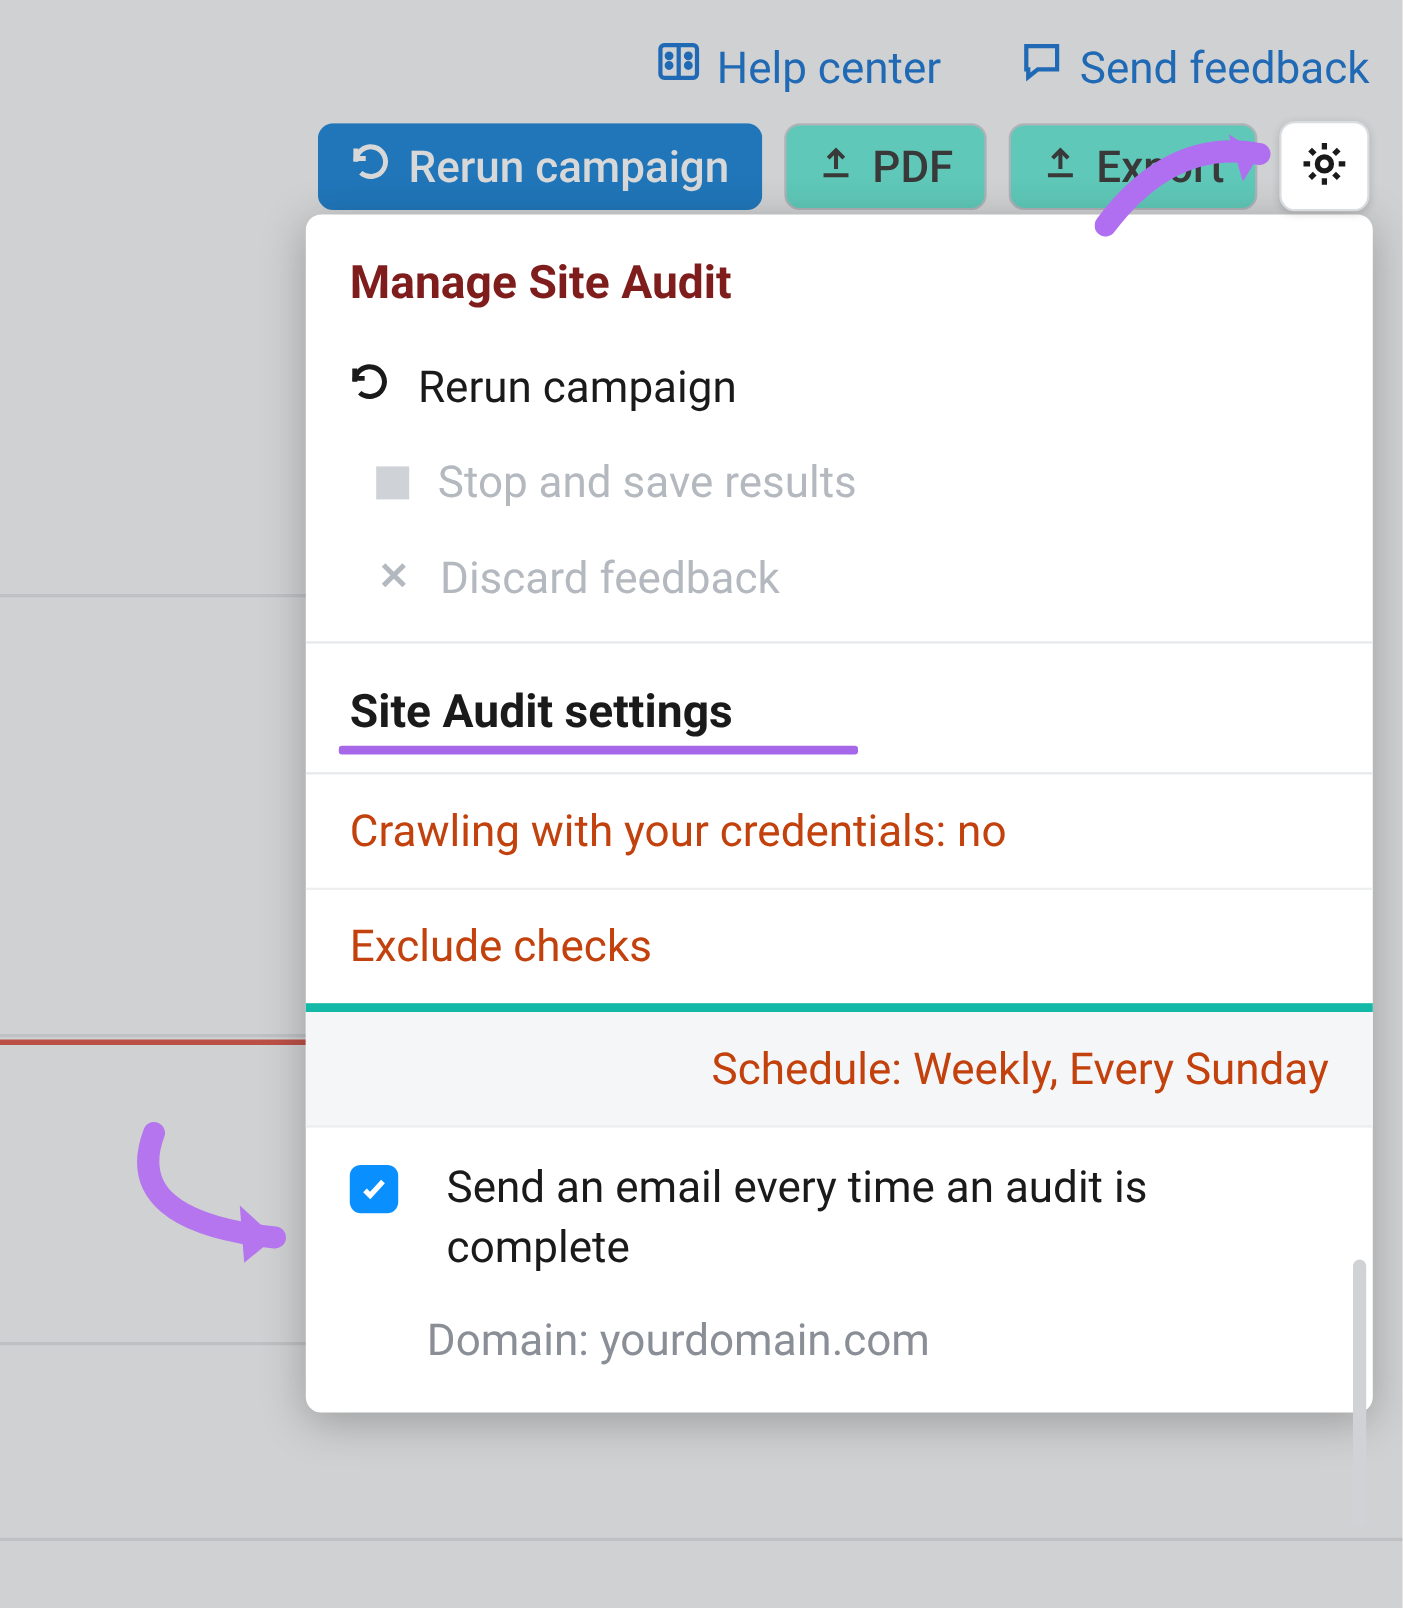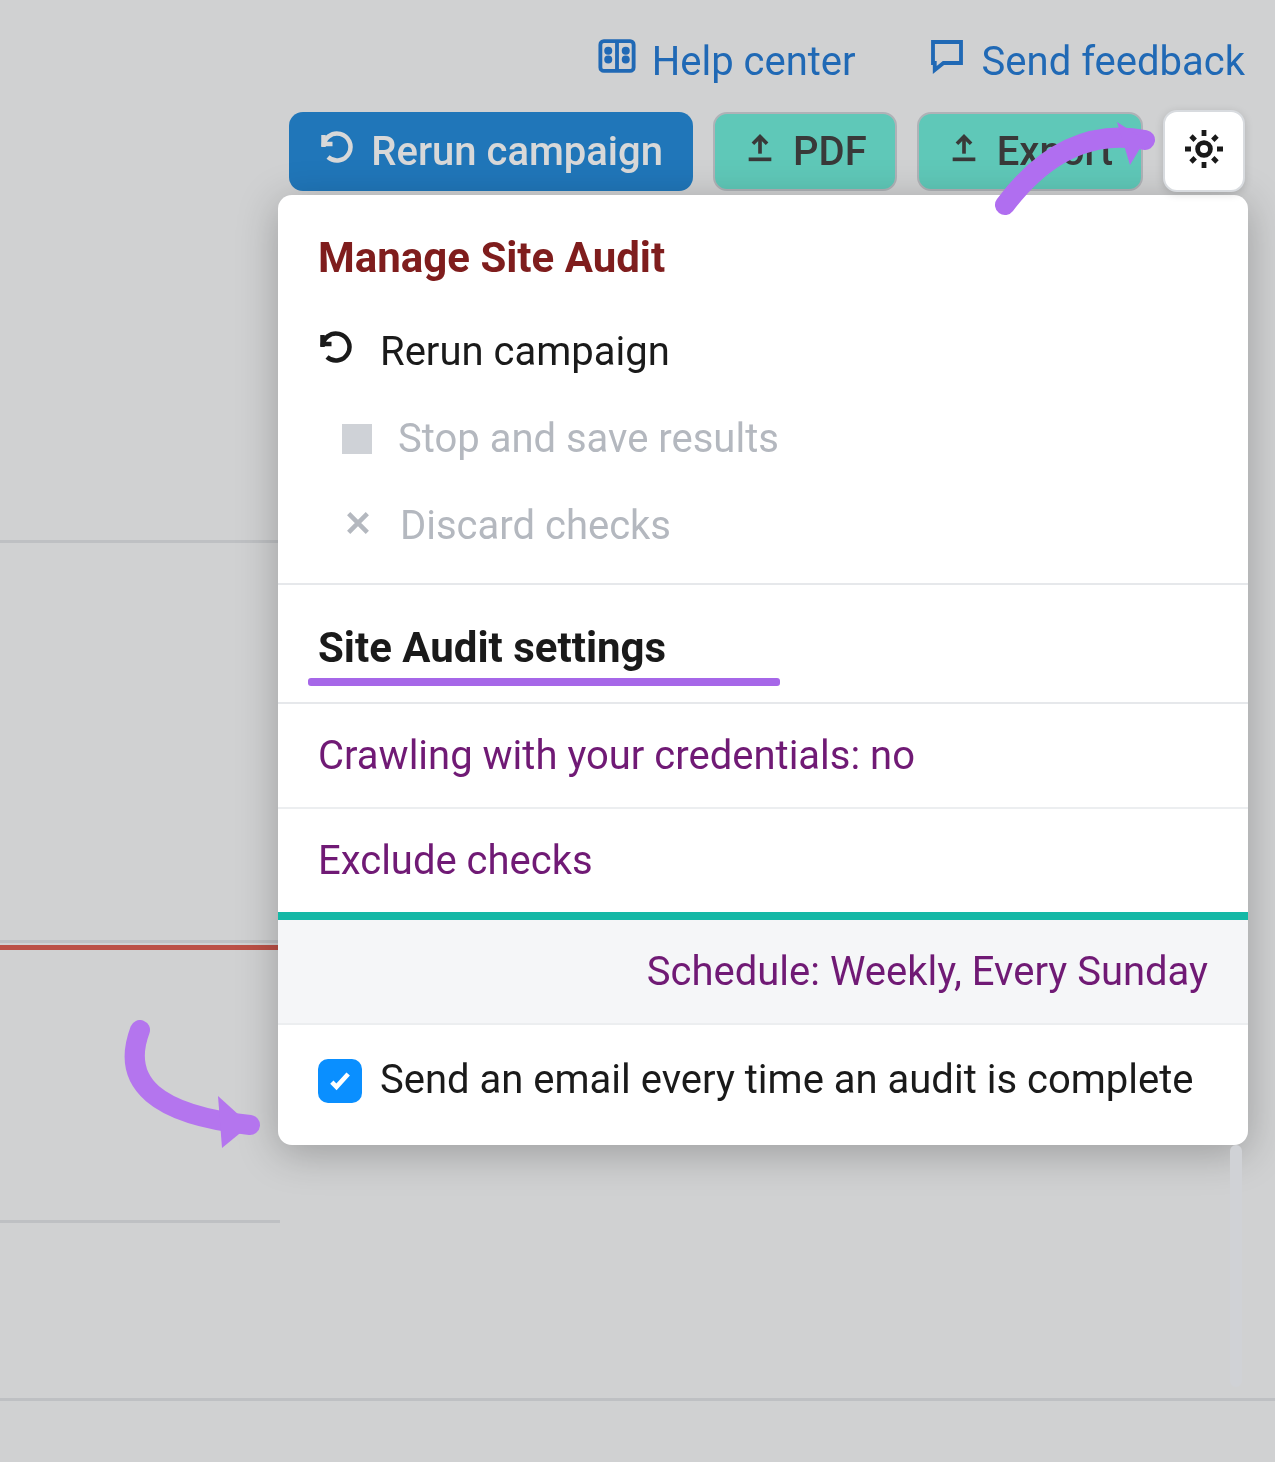--- a/index.html
+++ b/index.html
@@ -142,33 +142,33 @@
       position: absolute;
       left: 30px;
       bottom: 2px;
       width: 472px;
       height: 8px;
       background: #a667e8;
       border-radius: 3px;
     }
     .settings-row {
       font-size: 40px;
-      color: #701a75;
+      color: #c2410c;
       padding: 28px 40px;
       border-bottom: 2px solid #eceef0;
     }
     .settings-row.highlighted {
       background: #f5f6f8;
       border-top: 8px solid #14b8a6;
       text-align: right;
     }
     .checkbox-row {
       display: flex;
       align-items: flex-start;
-      gap: 18px;
+      gap: 44px;
       padding: 28px 50px 20px 40px;
     }
     .checkbox {
       width: 44px;
       height: 44px;
       border-radius: 10px;
       background: #0a8fff;
       flex-shrink: 0;
       display: flex;
       align-items: center;
@@ -307,21 +307,21 @@
     <span class="sq"></span>
     <span>Stop and save results</span>
   </div>
 
   <div class="panel-item disabled">
     <span>
       <svg width="32" height="32" viewBox="0 0 24 24" stroke="#b4b8bf" stroke-width="3.4">
         <path d="M5 5l14 14M19 5 5 19"></path>
       </svg>
     </span>
-    <span>Discard checks</span>
+    <span>Discard feedback</span>
   </div>
 
   <div class="panel-divider"></div>
 
   <div class="section-title-wrap">
     <span class="section-title">Site Audit settings</span>
     <div class="underline"></div>
   </div>
 
   <div class="panel-divider"></div>
@@ -340,20 +340,21 @@
 
   <div class="checkbox-row">
     <div class="checkbox">
       <svg width="28" height="28" viewBox="0 0 24 24" fill="none" stroke="#fff" stroke-width="4">
         <path d="M5 13l4 4 10-11"></path>
       </svg>
     </div>
     <div class="checkbox-label">Send an email every time an audit is complete</div>
   </div>
 
+  <div class="domain-row">Domain: yourdomain.com</div>
 
   <div class="panel-scroll-track"></div>
 </div>
 
 <div class="arrow1">
   <svg width="190" height="110" viewBox="0 0 190 110">
     <path d="M10 95 Q 70 15 150 30" fill="none" stroke="#b06ef0" stroke-width="20" stroke-linecap="round"></path>
     <path d="M150 30 L122 12 L135 55 Z" fill="#b06ef0"></path>
   </svg>
 </div>

